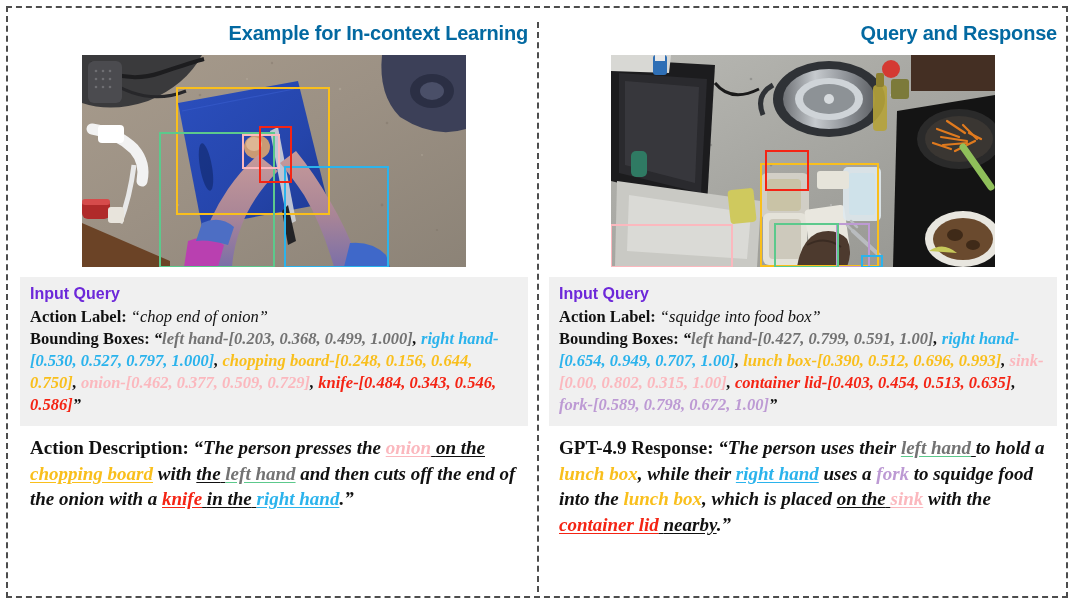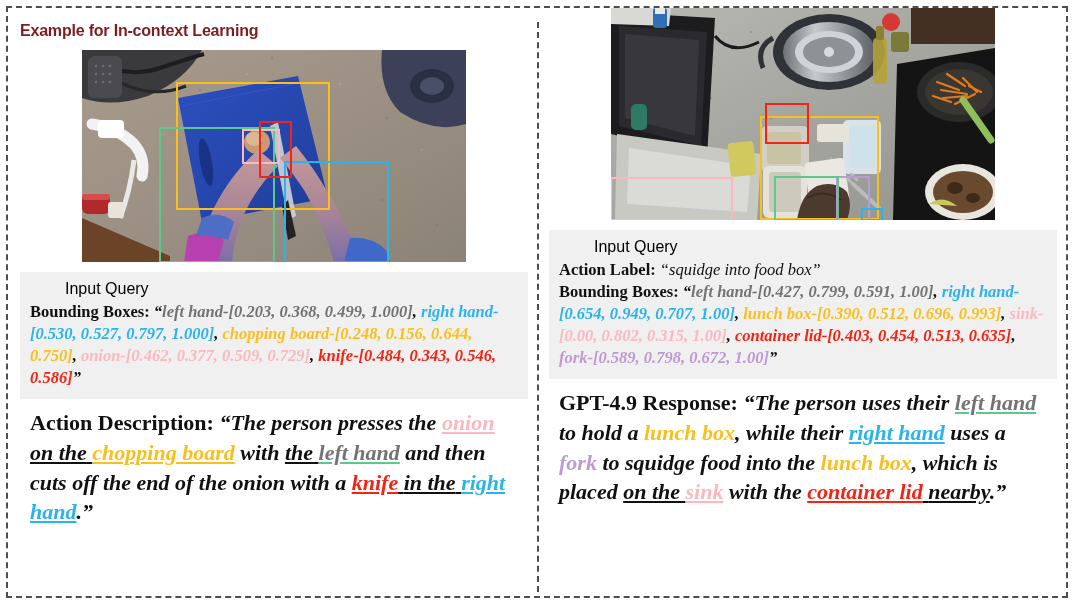--- a/index.html
+++ b/index.html
@@ -34,25 +34,25 @@
   }
   .panel {
     position: absolute;
     top: 0;
     width: 508px;
   }
   #panel-left  { left: 12px; }
   #panel-right { left: 541px; }
 
   .panel-title {
-    text-align: left;
+    text-align: right;
     font-family: "Liberation Sans", sans-serif;
     font-weight: bold;
-    font-size: 16px;
-    color: #7f1d1d;
+    font-size: 20px;
+    color: #0369a1;
     margin-top: 14px;
     margin-bottom: 10px;
     letter-spacing: -0.2px;
   }
 
   
   .photo-wrap {
     position: relative;
     width: 384px;
     margin: 0 auto;
@@ -67,44 +67,43 @@
 
   
   .query-box {
     background: #f0f0f0;
     margin: 10px 0 0 0;
     padding: 8px 10px 10px 10px;
     box-sizing: border-box;
   }
   .query-head {
     font-family: "Liberation Sans", sans-serif;
-    font-weight: normal;
+    font-weight: bold;
     font-size: 16px;
-    color: #000000;
+    color: #6d28d9;
     margin-bottom: 3px;
-    margin-left: 35px;
   }
   .line {
     font-size: 16.5px;
     line-height: 1.33;
     color: #111;
   }
   .lbl {
     font-weight: bold;
     font-style: normal;
   }
   .it { font-style: italic; }
   .bi { font-style: italic; font-weight: bold; }
 
   .desc-box {
     margin-top: 9px;
     padding: 0 10px;
     box-sizing: border-box;
   }
-  .desc-box .line { font-size: 22px; line-height: 1.36; }
+  .desc-box .line { font-size: 19px; line-height: 1.36; }
 
   .u  { text-decoration: underline; text-underline-offset: 2px; }
 
   
   .c-green  { color: #737373; }
   .c-blue   { color: #2bb3ec; }
   .c-yellow { color: #f9bf1c; }
   .c-pink   { color: #fbb8be; }
   .c-red    { color: #f42414; }
   .c-purple { color: #bd9ad4; text-align: center; }
@@ -219,34 +218,39 @@
             <rect x="161" y="80" width="36" height="33" stroke="#fbb8be"></rect>
             <rect x="178" y="72" width="31" height="55" stroke="#f42414"></rect>
           </g>
         </svg>
       </div>
     </div>
 
     <div class="query-box">
       <div class="query-head">Input Query</div>
       <div class="line">
+        <span class="lbl">Action Label:</span>
+        <span class="it">“chop end of onion”</span>
+      </div>
+      <div class="line">
         <span class="lbl">Bounding Boxes:</span>
         <span class="bi">“<span class="c-green">left hand-[0.203, 0.368, 0.499, 1.000]</span>, <span class="c-blue">right hand-[0.530, 0.527, 0.797, 1.000]</span>, <span class="c-yellow">chopping board-[0.248, 0.156, 0.644, 0.750]</span>, <span class="c-pink">onion-[0.462, 0.377, 0.509, 0.729]</span>, <span class="c-red">knife-[0.484, 0.343, 0.546, 0.586]</span>”</span>
       </div>
     </div>
 
     <div class="desc-box">
       <div class="line">
         <span class="lbl">Action Description:</span>
         <span class="bi">“<span class="c-black">The person presses the </span><span class="c-pink u u-pink">onion</span><span class="c-black u u-black"> </span><span class="c-black u u-black">on the</span><span class="c-black u u-black"> </span><span class="c-yellow u u-yellow">chopping board</span><span class="c-black"> with </span><span class="c-black u u-black">the</span><span class="c-black u u-black"> </span><span class="c-green u u-green">left hand</span><span class="c-black"> and then cuts off the end of the onion with a </span><span class="c-red u u-red">knife</span><span class="c-black u u-black"> </span><span class="c-black u u-black">in the</span><span class="c-black u u-black"> </span><span class="c-blue u u-blue">right hand</span>.”</span>
       </div>
     </div>
   </div>
 
   <div class="panel" id="panel-right">
+    <div class="panel-title">Query and Response</div>
 
     <div class="photo-wrap">
       <div class="photo">
         <svg width="384" height="212" viewBox="0 0 384 212">
           <defs>
             <linearGradient id="rgranite" x1="0" y1="0" x2="1" y2="1">
               <stop offset="0%" stop-color="#b9b9b4"></stop>
               <stop offset="50%" stop-color="#a6a6a1"></stop>
               <stop offset="100%" stop-color="#94948f"></stop>
             </linearGradient>

